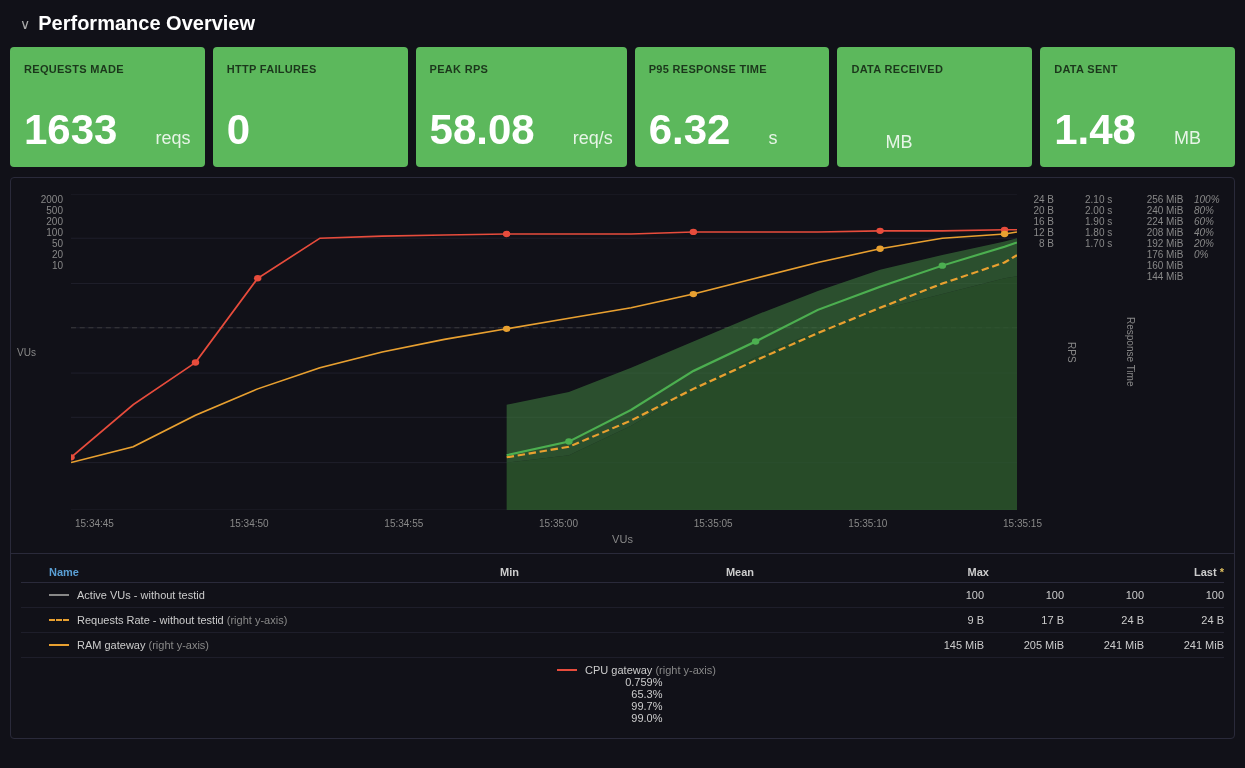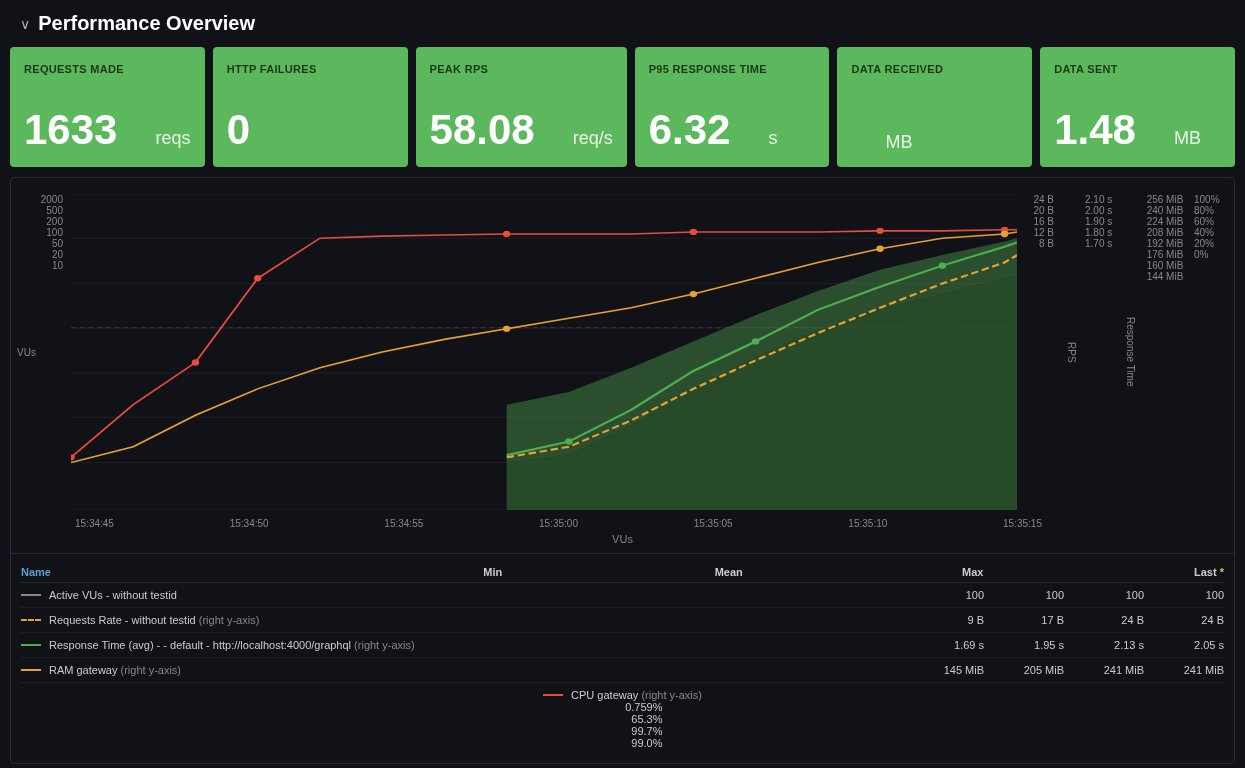--- a/index.html
+++ b/index.html
@@ -150,20 +150,21 @@
     .y-axis-pct {
       display: flex;
       flex-direction: column;
       justify-content: space-between;
       align-items: flex-start;
       padding: 0 4px;
       font-size: 10px;
       color: #888;
       min-width: 36px;
       padding-bottom: 20px;
+      font-style: italic;
     }
     .x-axis-labels {
       flex: 1;
       display: flex;
       justify-content: space-between;
       font-size: 10px;
       color: #888;
       padding: 0 4px;
     }
     .x-axis-title {
@@ -187,21 +188,21 @@
     }
     .legend-row {
       display: flex;
       padding: 6px 0;
       font-size: 11px;
       color: #ccc;
       border-bottom: 1px solid #1e1e2a;
       align-items: center;
     }
     .legend-row:last-child { border-bottom: none; flex-direction: column; }
-    .legend-name-col { flex: 1; display: flex; align-items: center; gap: 8px; }
+    .legend-name-col { flex: 1; display: flex; align-items: center; gap: 8px; margin-left: 28px; }
     .legend-min-col { width: 80px; text-align: right; color: #ccc; }
     .legend-mean-col { width: 80px; text-align: right; color: #ccc; }
     .legend-max-col { width: 80px; text-align: right; color: #ccc; }
     .legend-last-col { width: 80px; text-align: right; color: #ccc; }
     .col-header { flex: 1; }
     .asterisk { color: #e0c060; }
   </style>
 </head>
 <body>
 
@@ -412,30 +413,20 @@
           <div class="legend-name-col">
             <span style="display:inline-block;width:20px;height:2px;border-top:2px dashed #e8a030;"></span>
             <span>Requests Rate - without testid <span style="color:#888;">(right y-axis)</span></span>
           </div>
           <div class="legend-min-col">9 B</div>
           <div class="legend-mean-col">17 B</div>
           <div class="legend-max-col">24 B</div>
           <div class="legend-last-col">24 B</div>
         </div>
 
-        <div class="legend-row">
-          <div class="legend-name-col">
-            <span style="display:inline-block;width:20px;height:2px;background:#4caf50;"></span>
-            <span>Response Time (avg) - - default - http://localhost:4000/graphql <span style="color:#888;">(right y-axis)</span></span>
-          </div>
-          <div class="legend-min-col">1.69 s</div>
-          <div class="legend-mean-col">1.95 s</div>
-          <div class="legend-max-col">2.13 s</div>
-          <div class="legend-last-col">2.05 s</div>
-        </div>
 
         <div class="legend-row">
           <div class="legend-name-col">
             <span style="display:inline-block;width:20px;height:2px;background:#e8a030;"></span>
             <span>RAM gateway <span style="color:#888;">(right y-axis)</span></span>
           </div>
           <div class="legend-min-col">145 MiB</div>
           <div class="legend-mean-col">205 MiB</div>
           <div class="legend-max-col">241 MiB</div>
           <div class="legend-last-col">241 MiB</div>

